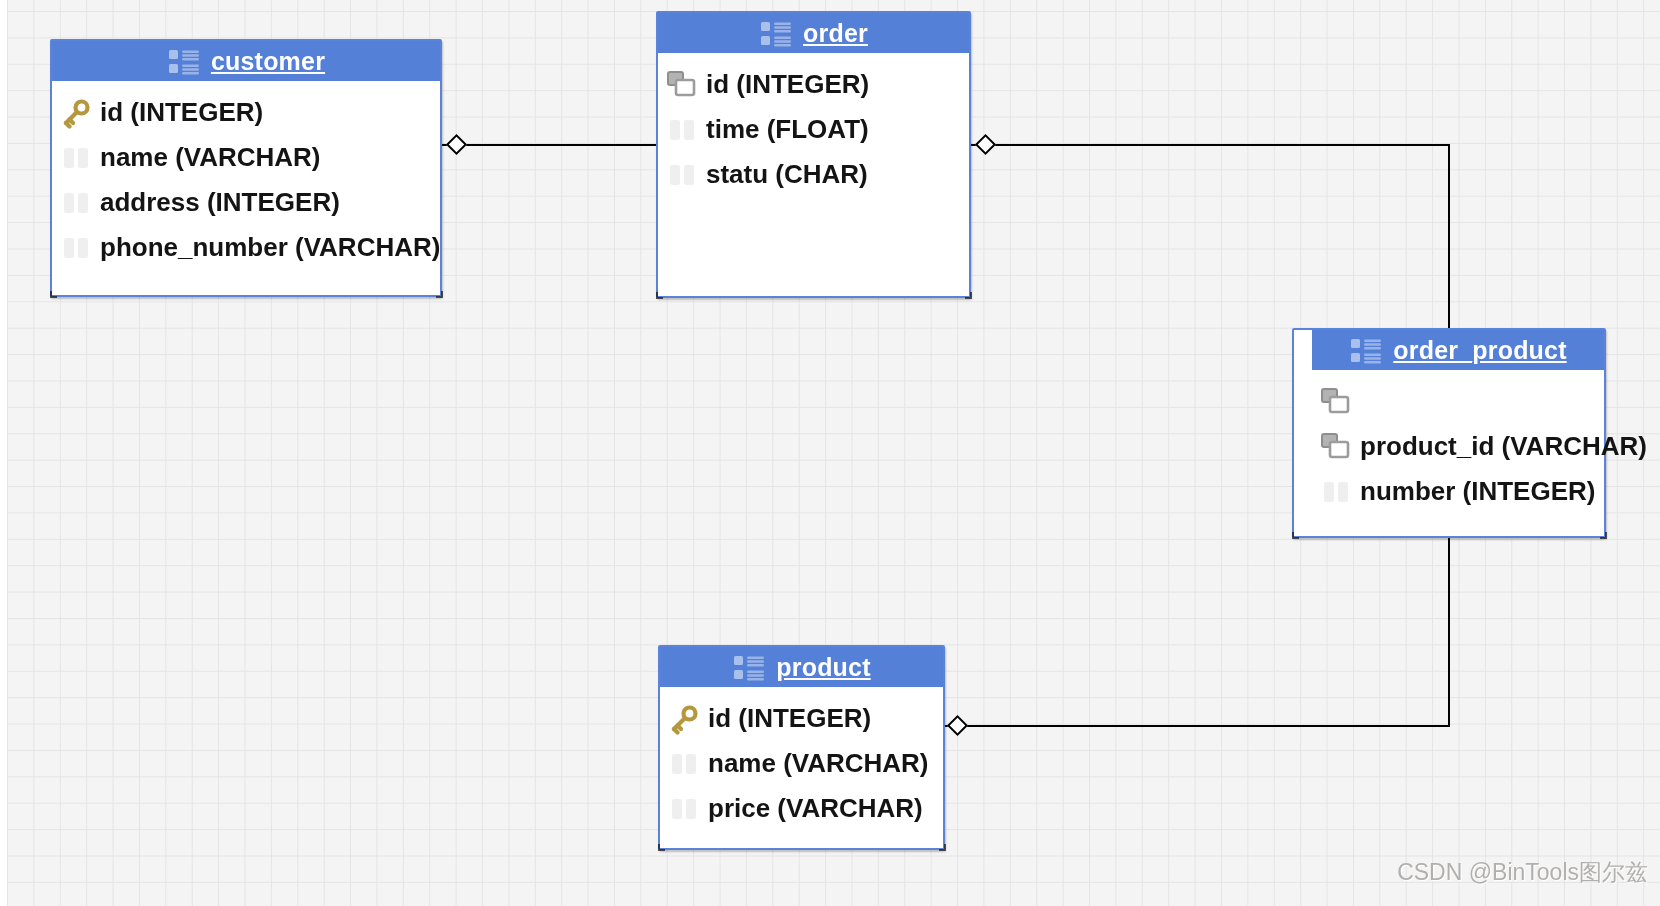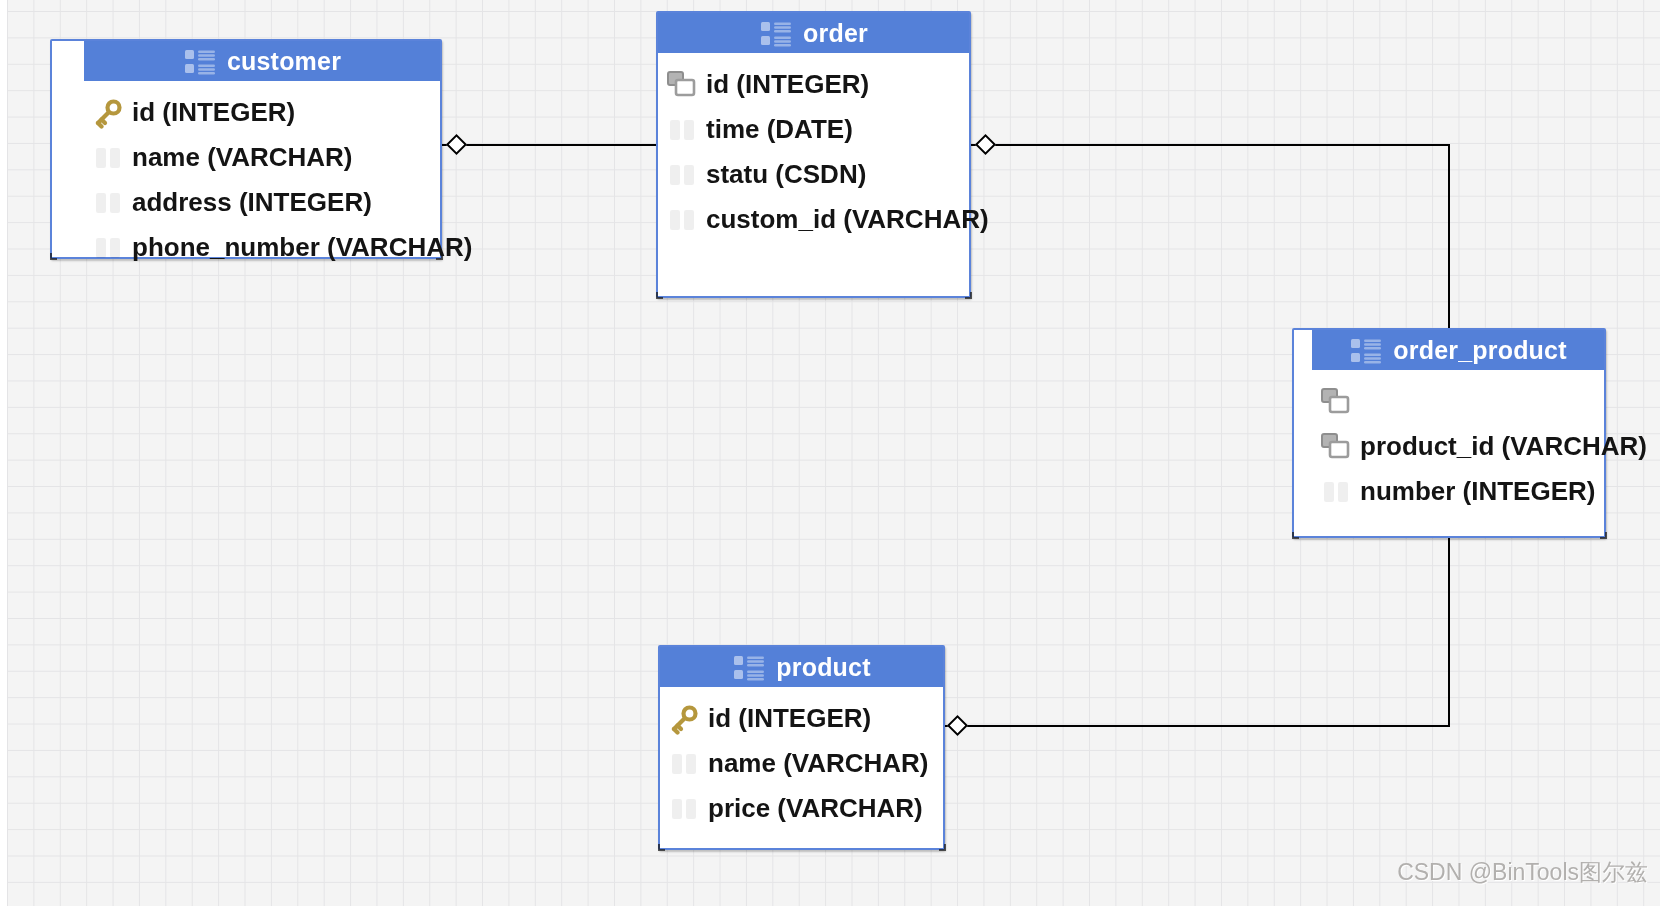--- a/index.html
+++ b/index.html
@@ -30,21 +30,21 @@
     content:'';position:absolute;left:-2.5px;bottom:-2.5px;width:5px;height:5px;
     border-left:2px solid rgba(20,20,20,0.7);border-bottom:2px solid rgba(20,20,20,0.7);
   }
   .table::after{
     content:'';position:absolute;right:-2.5px;bottom:-2.5px;width:5px;height:5px;
     border-right:2px solid rgba(20,20,20,0.7);border-bottom:2px solid rgba(20,20,20,0.7);
   }
   .thead{
     height:40px;background:#5480d8;color:#ffffff;
     display:flex;align-items:center;justify-content:center;gap:10px;
-    font-size:25px;font-weight:600;letter-spacing:0.2px;
+    font-size:25px;font-weight:600;letter-spacing:0.2px;text-decoration:underline;
   }
   .ticon{width:34px;height:28px;flex:0 0 34px;}
   .tbody{padding-top:9px;}
   .trow{display:flex;align-items:center;height:45px;padding-left:8px;}
   .ricon{width:32px;height:32px;flex:0 0 32px;margin-right:8px;
          display:flex;align-items:center;justify-content:center;}
   .rlabel{font-size:26px;color:#141414;white-space:nowrap;font-weight:bold;}
 
   
   .seg{position:absolute;background:#000000;z-index:1;}
@@ -77,21 +77,21 @@
     <div class="seg" style="left:1448px;top:146px;width:2px;height:182px;"></div>
     <div class="diamond" style="left:978px;top:137px;"></div>
   </div>
 
   <div>
     <div class="seg" style="left:945px;top:725px;width:505px;height:2px;"></div>
     <div class="seg" style="left:1448px;top:538px;width:2px;height:189px;"></div>
     <div class="diamond" style="left:950px;top:718px;"></div>
   </div>
 
-  <div class="table" style="left:50px;top:39px;width:392px;height:220px;padding-left:32px;">
+  <div class="table" style="left:50px;top:39px;width:392px;height:258px;">
     <div class="thead">
       <svg class="ticon" viewBox="0 0 34 28">
         <rect x="2" y="3" width="9" height="9" rx="1.5" fill="rgba(255,255,255,0.5)"></rect>
         <rect x="15" y="3.5" width="17" height="2.6" rx="1.3" fill="rgba(255,255,255,0.4)"></rect>
         <rect x="15" y="7.2" width="17" height="2.6" rx="1.3" fill="rgba(255,255,255,0.4)"></rect>
         <rect x="15" y="10.9" width="17" height="2.6" rx="1.3" fill="rgba(255,255,255,0.4)"></rect>
         <rect x="2" y="17" width="9" height="9" rx="1.5" fill="rgba(255,255,255,0.5)"></rect>
         <rect x="15" y="17.5" width="17" height="2.6" rx="1.3" fill="rgba(255,255,255,0.4)"></rect>
         <rect x="15" y="21.2" width="17" height="2.6" rx="1.3" fill="rgba(255,255,255,0.4)"></rect>
         <rect x="15" y="24.9" width="17" height="2.6" rx="1.3" fill="rgba(255,255,255,0.4)"></rect>
@@ -154,35 +154,28 @@
           <rect x="2" y="2" width="15" height="13" rx="2" fill="#b3b3b3" stroke="#8e8e8e" stroke-width="2"></rect>
           <rect x="10" y="10" width="18" height="15" rx="2" fill="#ffffff" stroke="#9c9c9c" stroke-width="2.6"></rect>
         </svg>
         <span class="rlabel">id (INTEGER)</span>
       </div>
       <div class="trow">
         <svg class="ricon" viewBox="0 0 32 32" opacity="0.06">
           <rect x="4" y="6" width="10" height="20" rx="2" fill="#000"></rect>
             <rect x="18" y="6" width="10" height="20" rx="2" fill="#000"></rect>
         </svg>
-        <span class="rlabel">time (DATE)</span>
-      </div>
-      <div class="trow">
-        <svg class="ricon" viewBox="0 0 32 32" opacity="0.06">
-          <rect x="4" y="6" width="10" height="20" rx="2" fill="#000"></rect>
-            <rect x="18" y="6" width="10" height="20" rx="2" fill="#000"></rect>
-        </svg>
-        <span class="rlabel">statu (CSDN)</span>
-      </div>
-      <div class="trow">
-        <svg class="ricon" viewBox="0 0 32 32" opacity="0.06">
-          <rect x="4" y="6" width="10" height="20" rx="2" fill="#000"></rect>
-            <rect x="18" y="6" width="10" height="20" rx="2" fill="#000"></rect>
-        </svg>
-        <span class="rlabel">custom_id (VARCHAR)</span>
+        <span class="rlabel">time (FLOAT)</span>
+      </div>
+      <div class="trow">
+        <svg class="ricon" viewBox="0 0 32 32" opacity="0.06">
+          <rect x="4" y="6" width="10" height="20" rx="2" fill="#000"></rect>
+            <rect x="18" y="6" width="10" height="20" rx="2" fill="#000"></rect>
+        </svg>
+        <span class="rlabel">statu (CHAR)</span>
       </div>
     </div>
   </div>
 
   <div class="table" style="left:1292px;top:328px;width:314px;height:210px;padding-left:18px;">
     <div class="thead">
       <svg class="ticon" viewBox="0 0 34 28">
         <rect x="2" y="3" width="9" height="9" rx="1.5" fill="rgba(255,255,255,0.5)"></rect>
         <rect x="15" y="3.5" width="17" height="2.6" rx="1.3" fill="rgba(255,255,255,0.4)"></rect>
         <rect x="15" y="7.2" width="17" height="2.6" rx="1.3" fill="rgba(255,255,255,0.4)"></rect>

